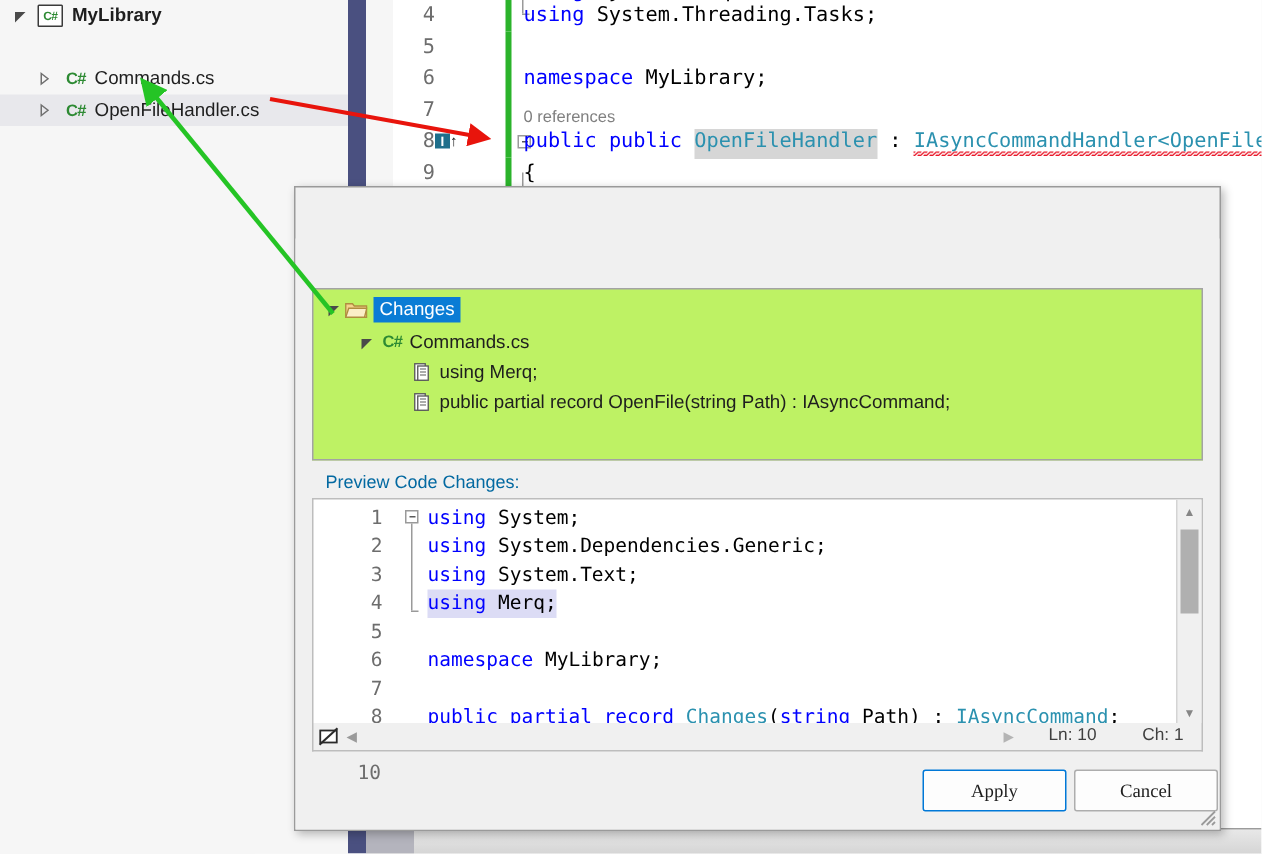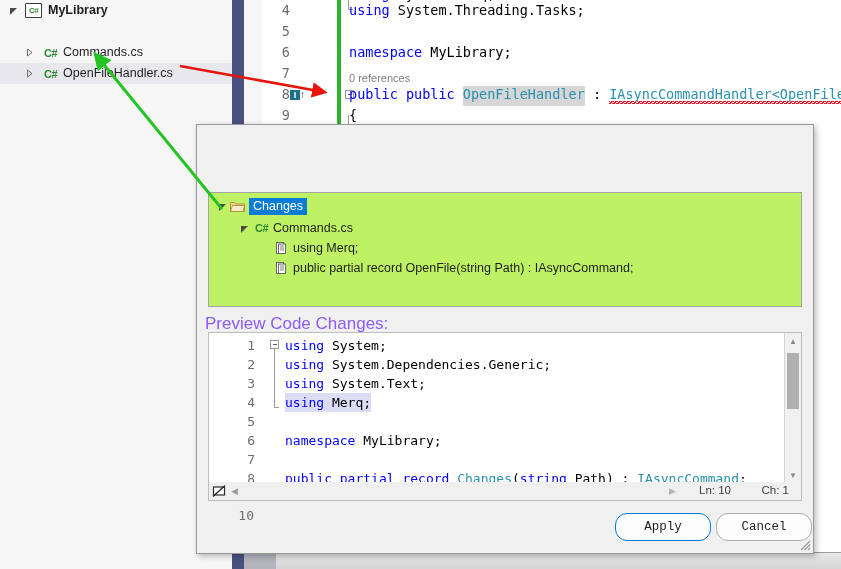--- a/index.html
+++ b/index.html
@@ -151,21 +151,21 @@
     width:9px;height:9px;margin-right:3px;flex:0 0 auto;
   }
   .tri svg{display:block;}
   .folder-ico{
     width:15px;height:12px;margin-right:4px;flex:0 0 auto;position:relative;
   }
   .sel-blue{background:#0a7cd5;color:#ffffff;padding:1px 4px 2px 4px;}
   .doc-ico{width:14px;height:14px;margin-right:5px;flex:0 0 auto;}
 
   #preview-label{
-    position:absolute;left:8px;top:155px;font-size:17px;color:#8b5cf6;
+    position:absolute;left:20px;top:155px;font-size:12px;color:#0369a1;
   }
   #code-panel{
     position:absolute;left:11px;top:173px;width:592px;height:150px;
     background:#ffffff;border:1px solid #bdbdbd;overflow:hidden;
   }
   .cp-line{
     position:absolute;left:0;height:19px;white-space:nowrap;
     font-family:"DejaVu Sans Mono","Liberation Mono",monospace;
     font-size:13px;line-height:19px;
   }
@@ -200,24 +200,24 @@
     position:absolute;left:22px;top:4px;color:#9a9a9a;font-size:9px;
   }
   #cp-status-right-arrow{
     position:absolute;right:125px;top:4px;color:#b4b4b4;font-size:9px;
   }
   #cp-ln{position:absolute;right:70px;top:2px;font-size:11.5px;color:#404040;}
   #cp-ch{position:absolute;right:12px;top:2px;font-size:11.5px;color:#404040;}
 
   .dlg-btn{
     position:absolute;top:354px;height:26px;width:94px;
-    background:#fdfdfd;border:1px solid #adadad;border-radius:12px;
+    background:#fdfdfd;border:1px solid #adadad;border-radius:2px;
     font-size:12.5px;color:#1e1e1e;cursor:default;
     display:flex;align-items:center;justify-content:center;
-    font-family:Liberation Mono, monospace;
+    font-family:Liberation Serif, serif;
   }
   #btn-apply{left:418px;border:1px solid #0078d7;box-shadow:inset 0 0 0 1px #fdfdfd;}
   #btn-cancel{left:519px;}
 
   #resize-grip{
     position:absolute;right:2px;bottom:2px;width:14px;height:14px;
   }
 
   
   #annotations{

